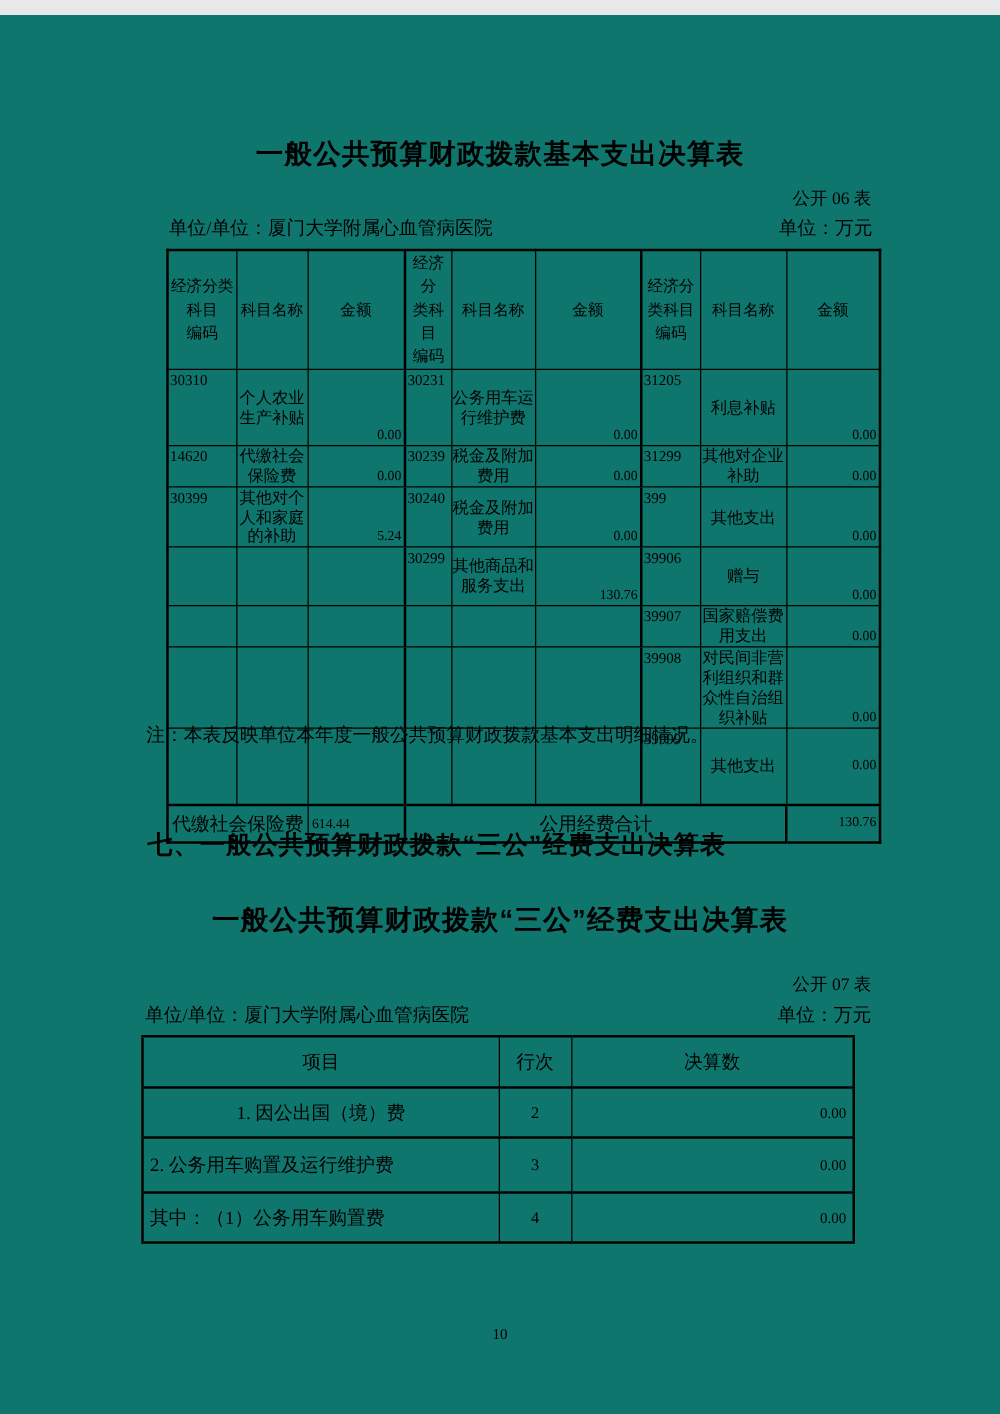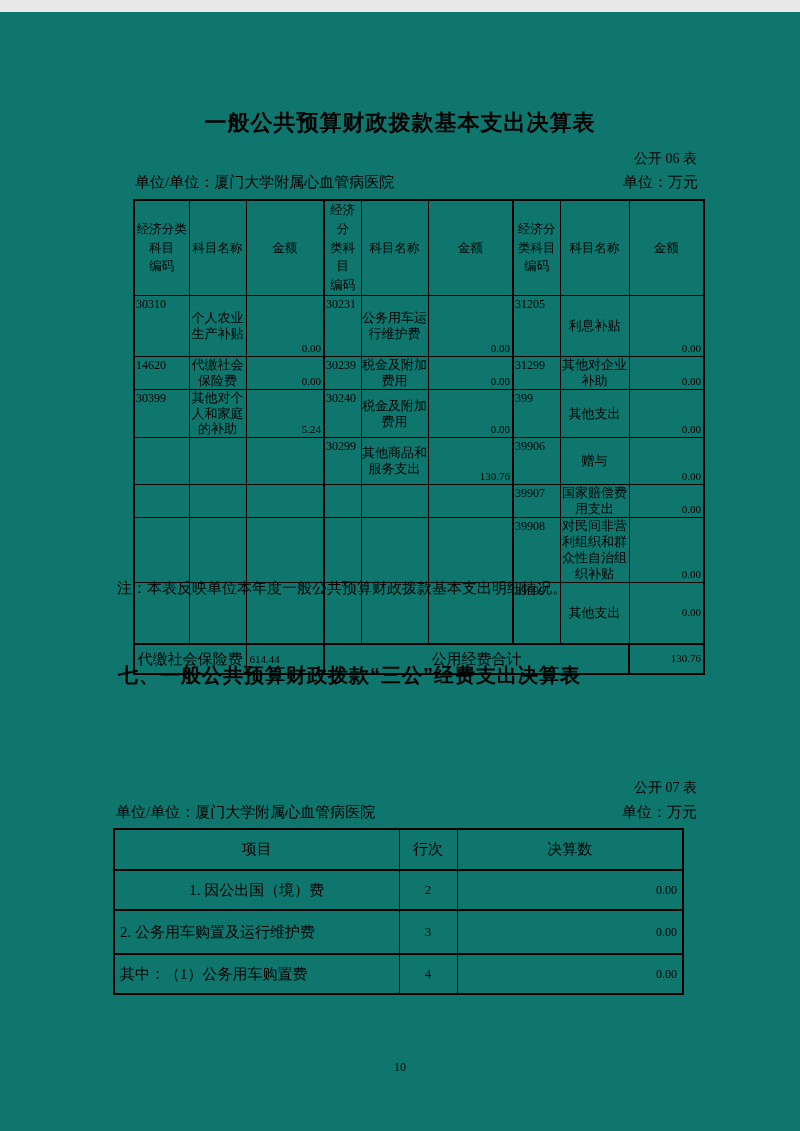--- a/index.html
+++ b/index.html
@@ -214,20 +214,21 @@
           <td colspan="5" class="flabel grp">公用经费合计</td>
           <td class="amt grp">130.76</td>
         </tr>
       </tbody>
   </table>
 
   <div class="note-line">注：本表反映单位本年度一般公共预算财政拨款基本支出明细情况。</div>
 
   <div class="section7-heading">七、一般公共预算财政拨款“三公”经费支出决算表</div>
 
+  <div class="title2">一般公共预算财政拨款“三公”经费支出决算表</div>
 
   <div class="public-label-07">公开 07 表</div>
 
   <div class="unit-line-2">
     <span>单位/单位：厦门大学附属心血管病医院</span>
     <span>单位：万元</span>
   </div>
 
   <table id="t2">
     <colgroup>

